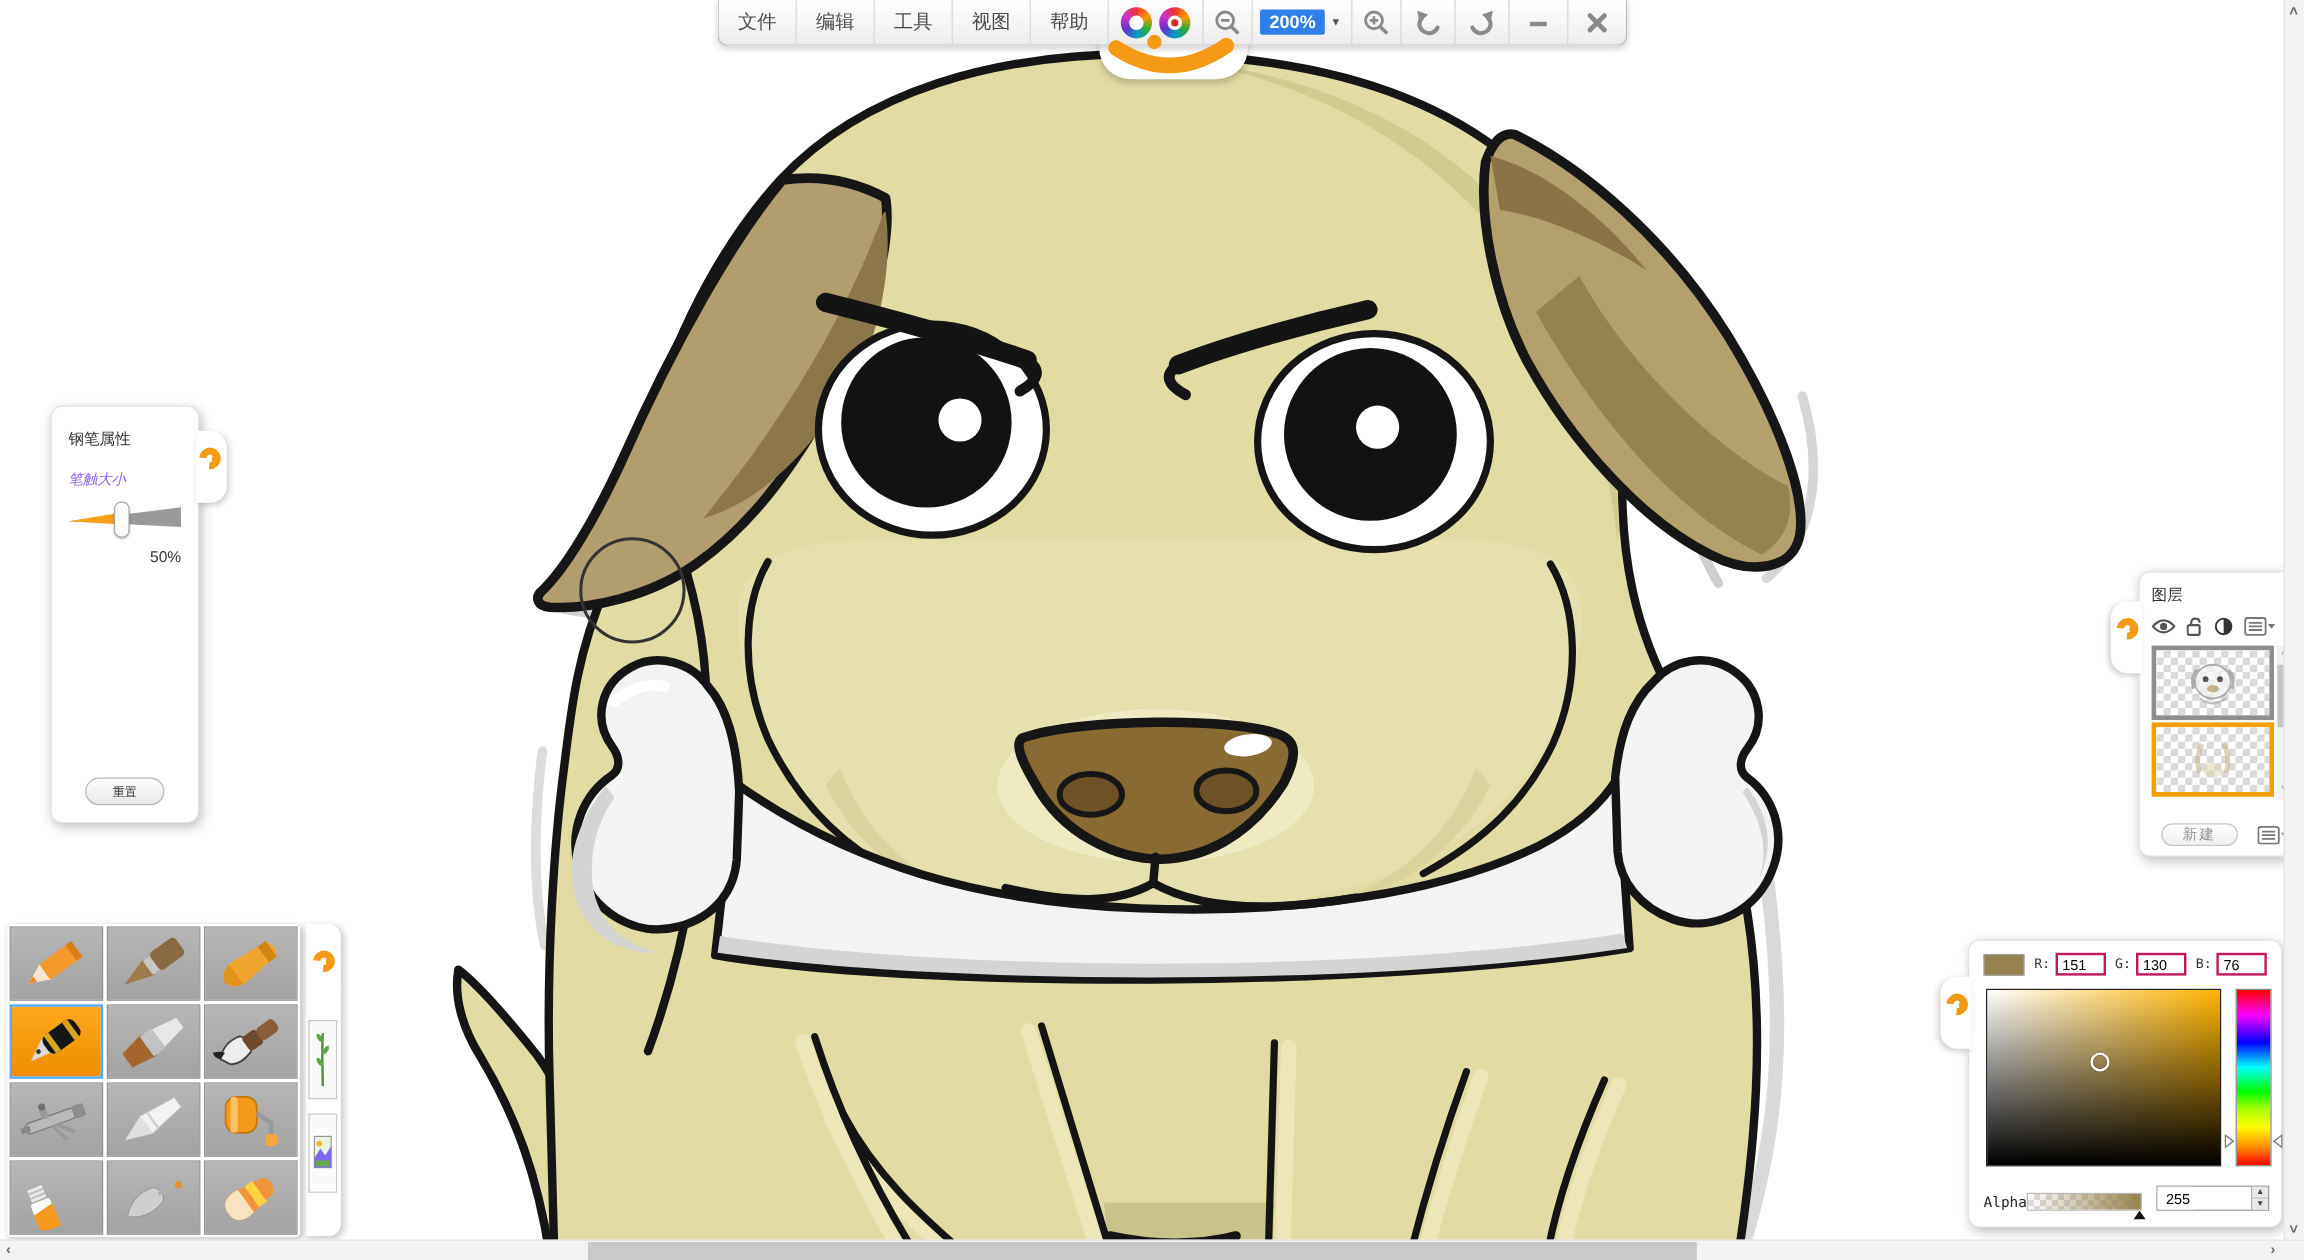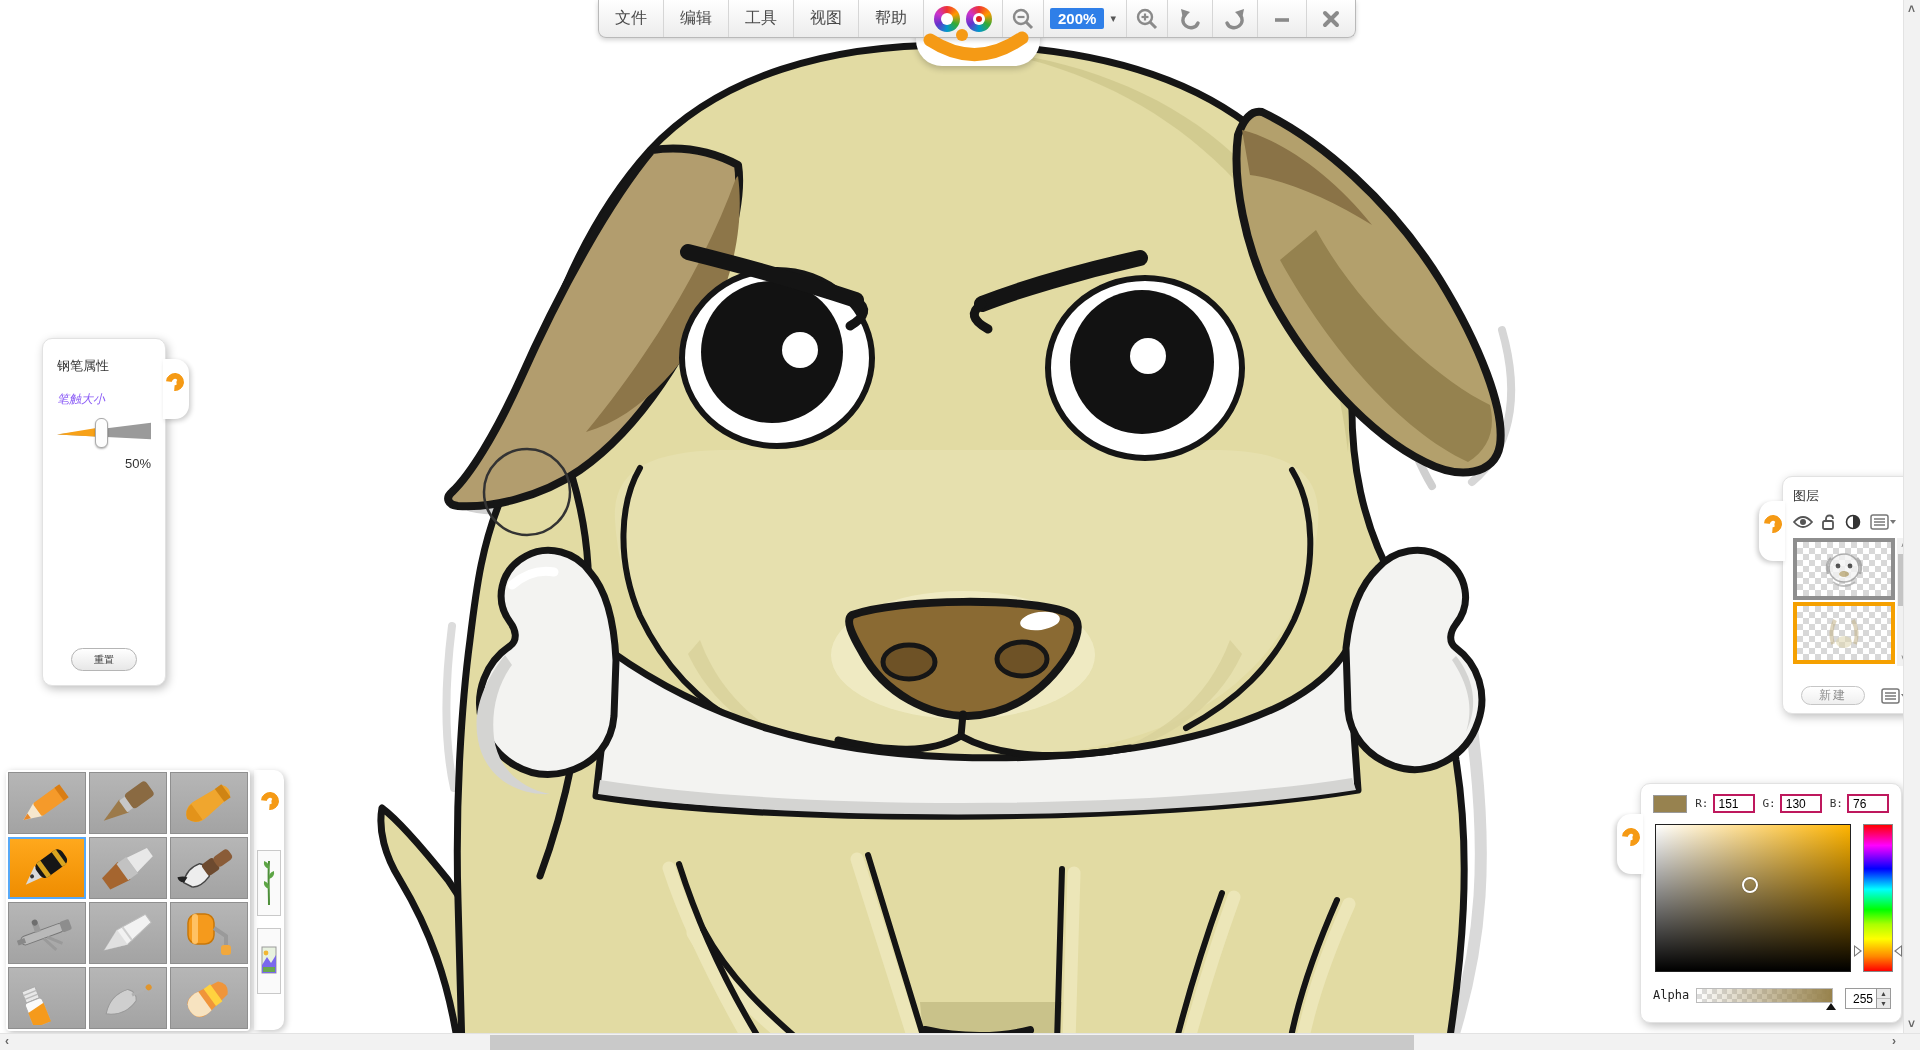--- a/index.html
+++ b/index.html
@@ -105,30 +105,30 @@
   .hue-bar { position:absolute; left:222px; top:40px; width:30px; height:148px; border:1px solid #888;
     background:linear-gradient(to bottom,#ff0000 0%,#ff00ff 14%,#0000ff 30%,#00ffff 44%,#00ff00 58%,#aaff00 68%,#ffff00 78%,#ff8800 90%,#ff0000 100%); }
   .hue-mark { position:absolute; top:120px; width:0; height:0; border-top:6px solid transparent;
     border-bottom:6px solid transparent; }
   .hue-mark.l { left:-10px; border-left:8px solid #777; }
   .hue-mark.l::after{ content:""; position:absolute; left:-7px; top:-4px; border-top:4px solid transparent;
     border-bottom:4px solid transparent; border-left:5px solid #fff; }
   .hue-mark.r { right:-10px; border-right:8px solid #777; }
   .hue-mark.r::after{ content:""; position:absolute; right:-7px; top:-4px; border-top:4px solid transparent;
     border-bottom:4px solid transparent; border-right:5px solid #fff; }
-  .alpha-row { position:absolute; left:12px; top:204px; width:238px; display:flex; align-items:flex-start; }
+  .alpha-row { position:absolute; left:12px; top:204px; width:238px; display:flex; align-items:flex-end; }
   .alpha-label { font-size:12px; color:#222; font-family:"DejaVu Sans Mono",monospace; width:44px; }
   .alpha-track { position:relative; width:142px; height:15px; border:1px solid #bbb;
     background-image:linear-gradient(to right, rgba(151,130,76,0), rgb(151,130,76)),
       linear-gradient(45deg,#ddd 25%,transparent 25%,transparent 75%,#ddd 75%),
       linear-gradient(45deg,#ddd 25%,#fff 25%,#fff 75%,#ddd 75%);
     background-size:100% 100%, 10px 10px, 10px 10px; background-position:0 0,0 0,5px 5px; }
   .alpha-marker { position:absolute; right:-4px; bottom:-8px; width:0; height:0;
     border-left:5px solid transparent; border-right:5px solid transparent; border-bottom:7px solid #111; }
-  .alpha-spin { margin-left:12px; display:flex; border:1px solid #9a9a9a; height:21px; }
+  .alpha-spin { margin-left:12px; display:flex; border:1px solid #9a9a9a; height:21px;gap:48px; }
   .alpha-value { width:30px; height:19px; border:none; font-size:12px; text-align:right; padding-right:3px; }
   .spin-btns { display:flex; flex-direction:column; width:14px; border-left:1px solid #9a9a9a; }
   .spin-btns span { flex:1; font-size:7px; line-height:9px; text-align:center; color:#444;
     background:#e8e8e8; border-bottom:1px solid #bbb; }
   .spin-btns span:last-child{ border-bottom:none; }
 
   
   .vscroll { position:absolute; right:0; top:0; width:17px; height:1033px; background:#f2f2f2;
     border-left:1px solid #e3e3e3; z-index:40; }
   .hscroll { position:absolute; left:0; bottom:0; width:1920px; height:17px; background:#f2f2f2;

